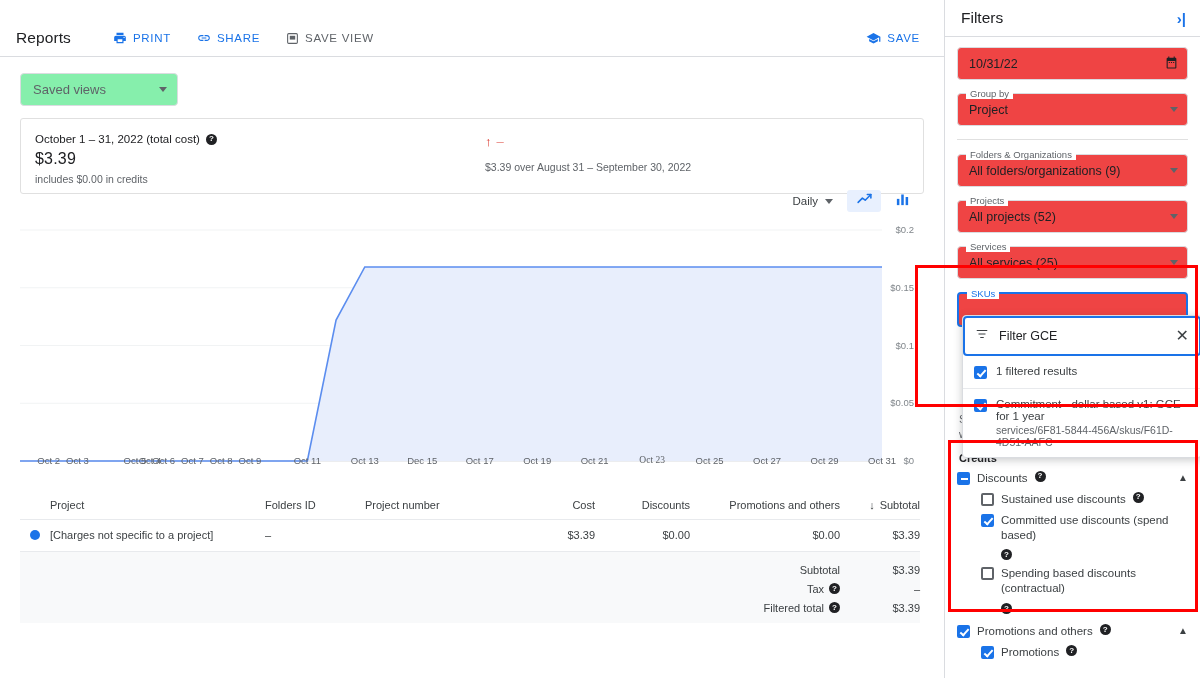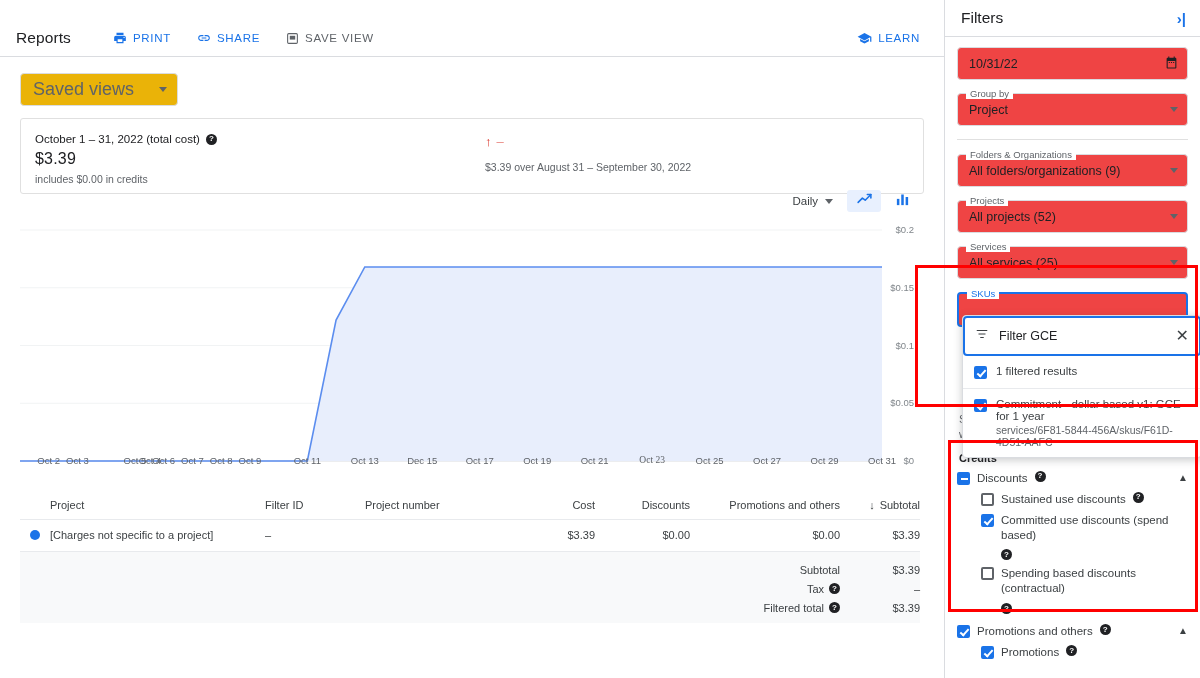--- a/index.html
+++ b/index.html
@@ -35,21 +35,21 @@
     border-bottom:1px solid #dadce0; padding:0 14px 0 16px;
   }
   .rhead-title { font-size:15.5px; color:#202124; }
   .collapse-ico { color:#1a73e8; font-size:15px; line-height:1; cursor:pointer; font-weight:600;}
 
   
   .saved-wrap { padding:16px 0 0 20px; }
   .saved-select {
     width:158px; height:33px; border:1px solid #dadce0; border-radius:4px;
     display:flex; align-items:center; justify-content:space-between;
-    padding:0 10px 0 12px; font-size:18px; color:#5f6368; cursor:pointer; background:#eab308;
+    padding:0 10px 0 12px; font-size:13px; color:#5f6368; cursor:pointer; background:#86efac;
   }
   .caret { width:0;height:0;border-left:4.5px solid transparent;border-right:4.5px solid transparent;border-top:5px solid #5f6368; }
 
   
   .card {
     margin:12px 20px 0 20px; border:1px solid #e0e0e0; border-radius:3px;
     height:76px; display:flex; align-items:flex-start; padding:14px 16px 0 14px;
     position:relative; background:#fff;
   }
   .sum-left { width:430px; }
@@ -196,21 +196,21 @@
         </span>
         <span>SAVE VIEW</span>
       </div>
 
       <div class="tb-btn tb-learn">
         <span>
           <svg width="15" height="15" viewBox="0 0 24 24" fill="#1a73e8">
               <path d="M12 3L1 9l11 6 9-4.91V17h2V9L12 3zm0 13.5L5 12.72v3.5L12 20l7-3.78v-3.5L12 16.5z"></path>
             </svg>
         </span>
-        <span>LEARN</span>
+        <span>SAVE</span>
       </div>
     </div>
 
     <div class="saved-wrap">
       <div class="saved-select">
         <span>Saved views</span>
         <span class="caret"></span>
       </div>
     </div>
 
@@ -293,21 +293,21 @@
         <div class="xlab" style="left: 709.6px;">Oct 25</div>
         <div class="xlab" style="left: 767.067px;">Oct 27</div>
         <div class="xlab" style="left: 824.533px;">Oct 29</div>
         <div class="xlab" style="left: 882px;">Oct 31</div>
       </div>
 
     <div class="tbl">
       <div class="tbl-head">
         <div class="c-dot"></div>
         <div class="c-proj">Project</div>
-        <div class="c-pid">Filter ID</div>
+        <div class="c-pid">Folders ID</div>
         <div class="c-pnum">Project number</div>
         <div class="c-cost">Cost</div>
         <div class="c-disc">Discounts</div>
         <div class="c-promo">Promotions and others</div>
         <div class="c-sub">
           <span class="sort-arrow">↓</span>
           <span>Subtotal</span>
         </div>
       </div>
       <div class="tbl-row">

